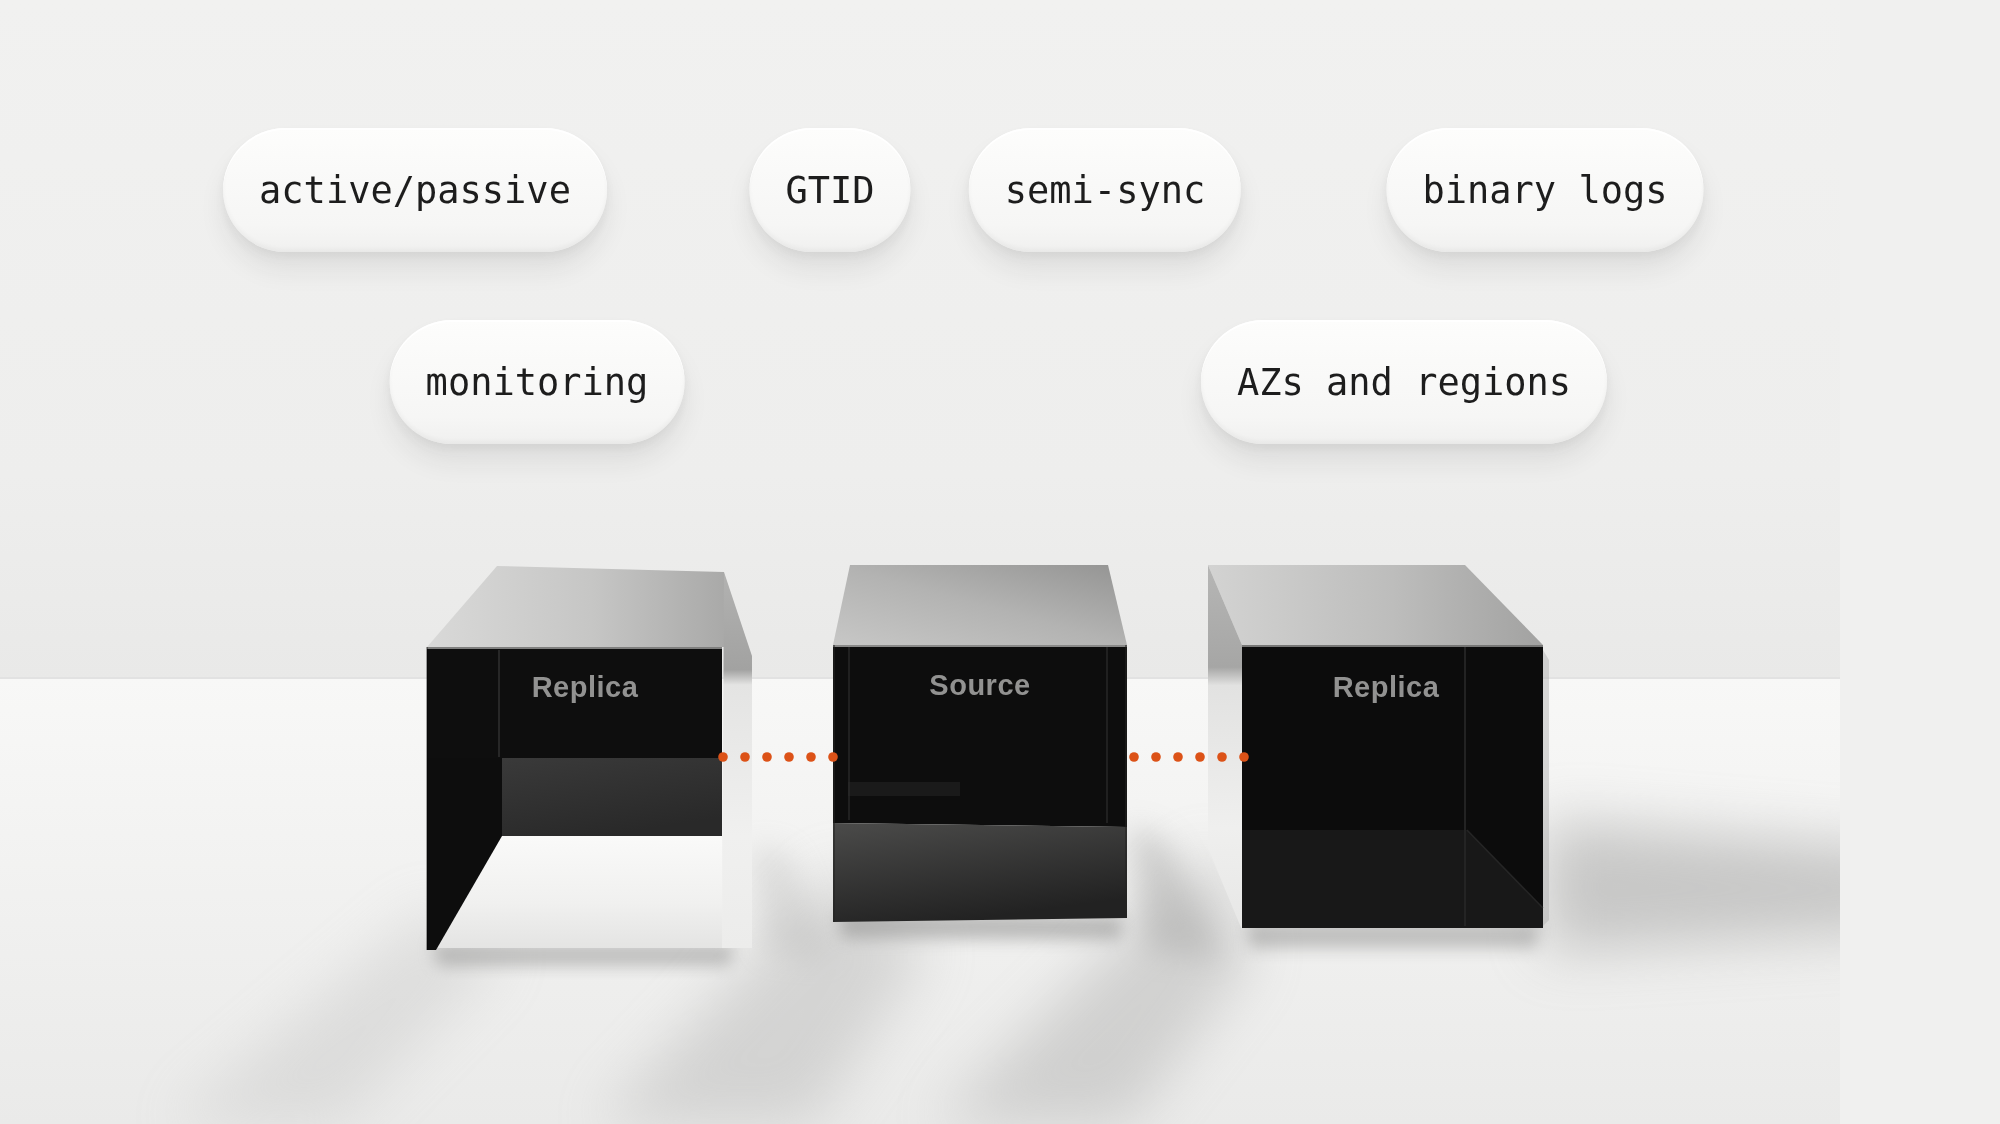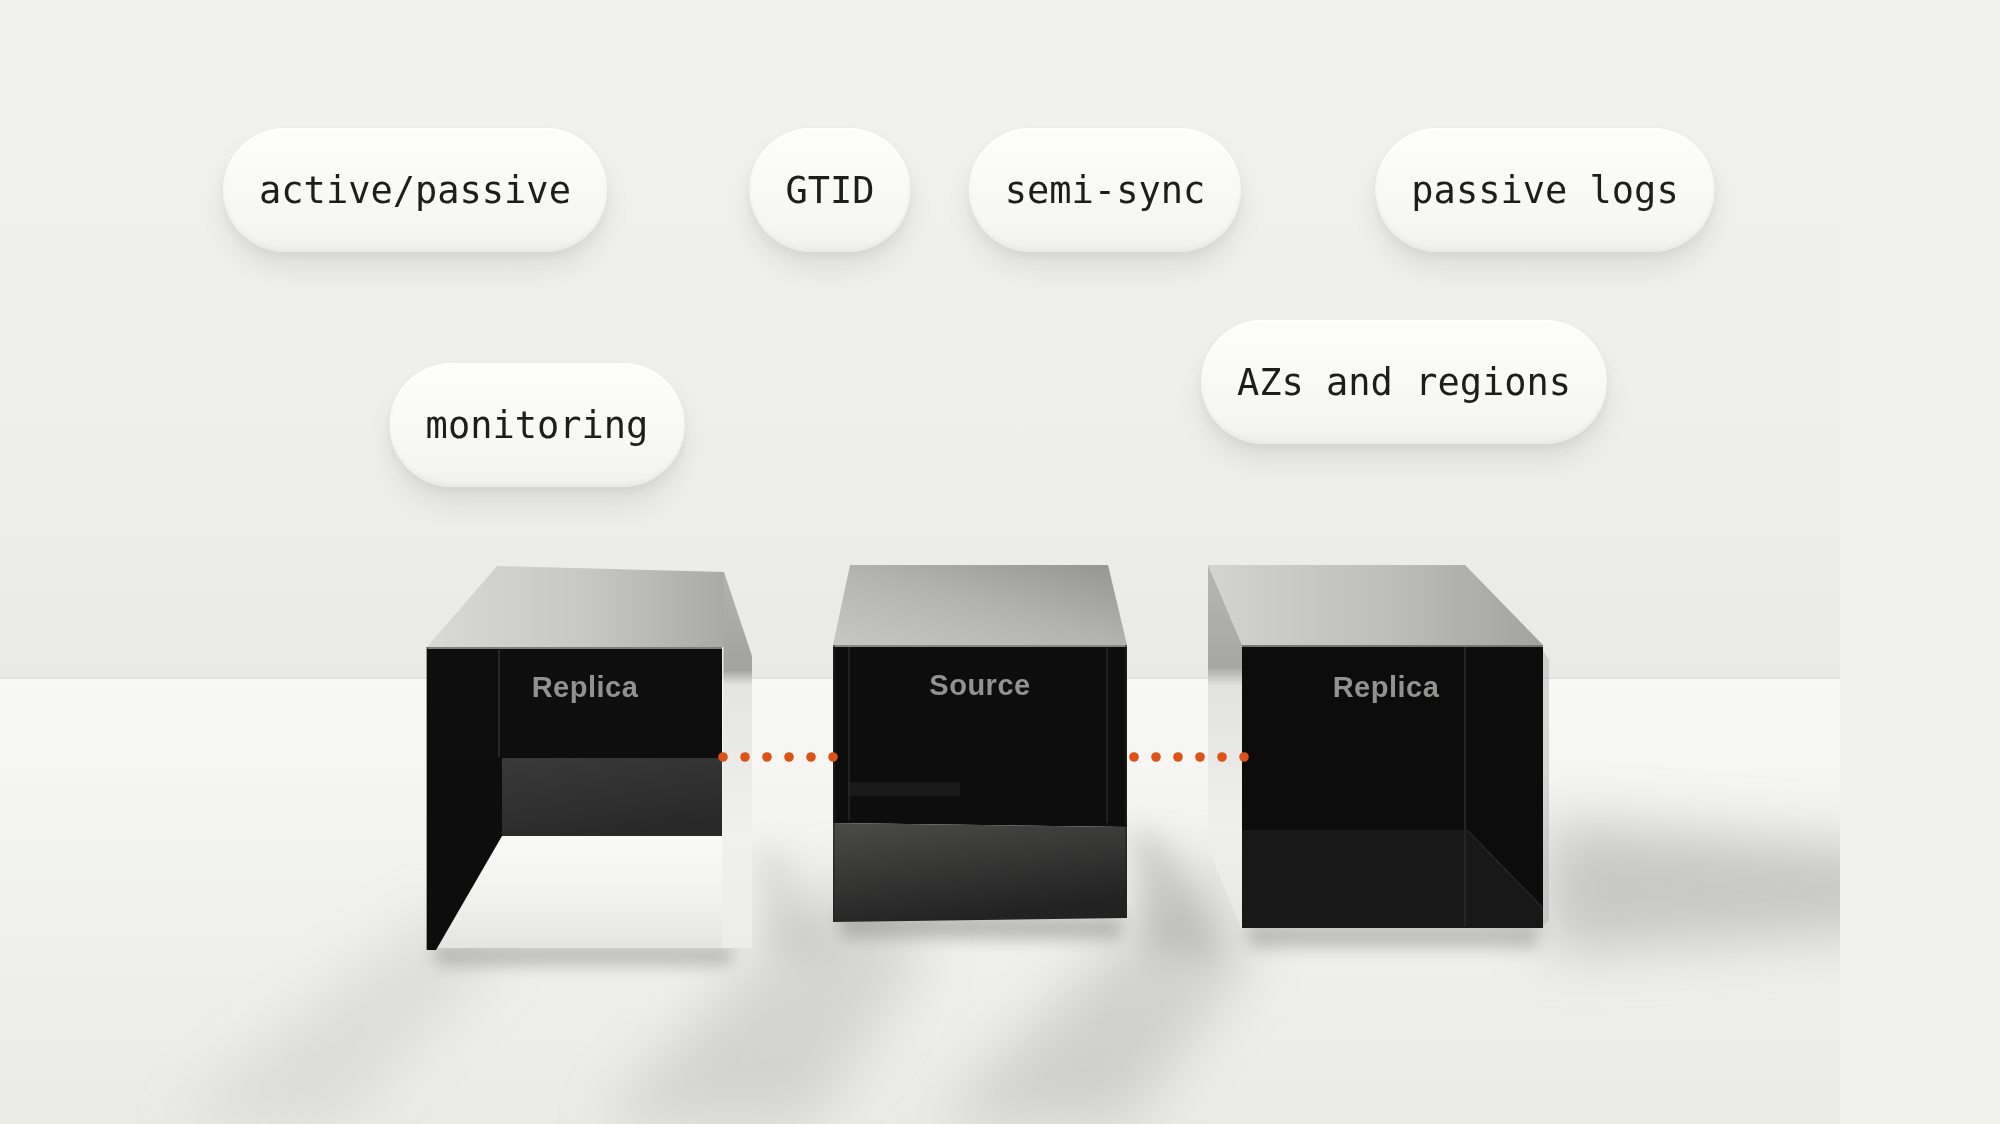--- a/index.html
+++ b/index.html
@@ -85,24 +85,24 @@
   <div class="pill" style="left:415px; top:128px;">
     <span>active/passive</span>
   </div>
   <div class="pill" style="left:1105px; top:128px;">
     <span>semi-sync</span>
   </div>
   <div class="pill" style="left:830px; top:128px;">
     <span>GTID</span>
   </div>
   <div class="pill" style="left:1545px; top:128px;">
-    <span>passive logs</span>
-  </div>
-
-  <div class="pill" style="left:537px; top:320px;margin-top:43px;">
+    <span>binary logs</span>
+  </div>
+
+  <div class="pill" style="left:537px; top:320px;">
     <span>monitoring</span>
   </div>
   <div class="pill" style="left:1404px; top:320px;">
     <span>AZs and regions</span>
   </div>
 
   <svg class="scene" viewBox="0 0 2000 1124">
     <defs>
       <linearGradient id="topL" x1="0" y1="0" x2="1" y2="0">
         <stop offset="0" stop-color="#d9d9d8"></stop>

